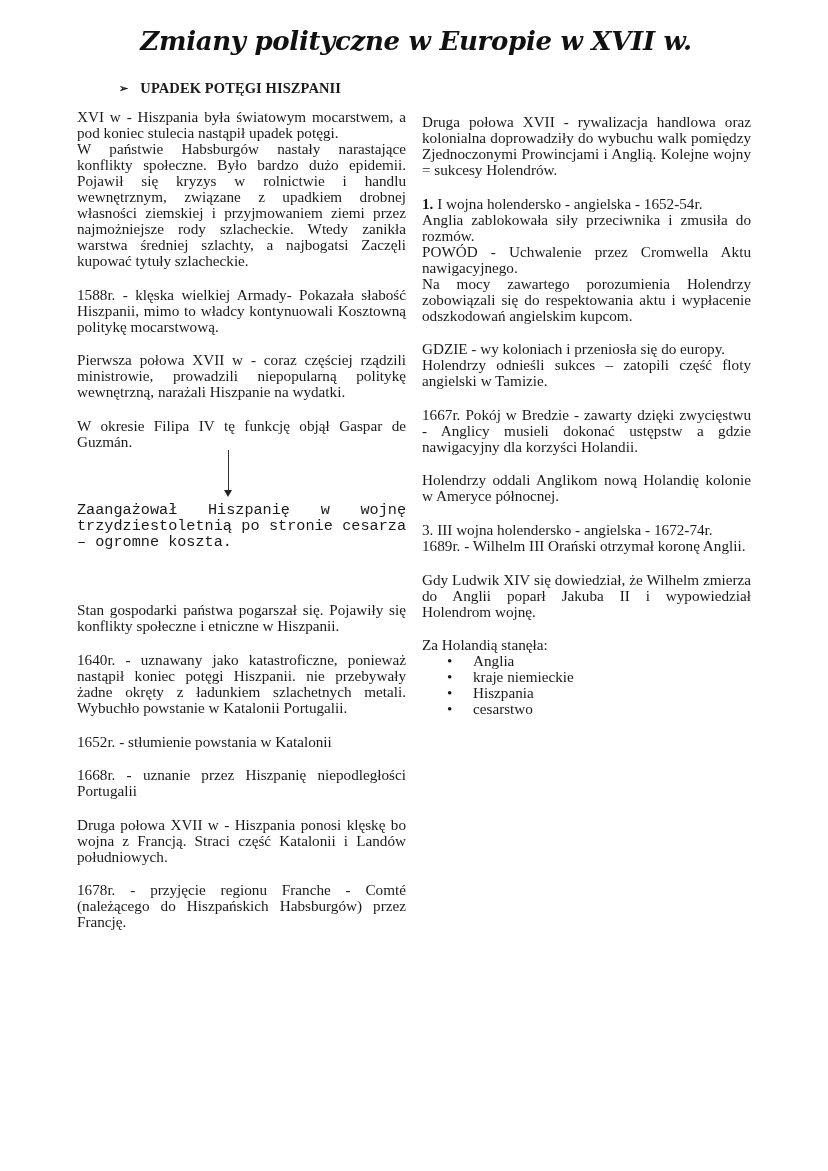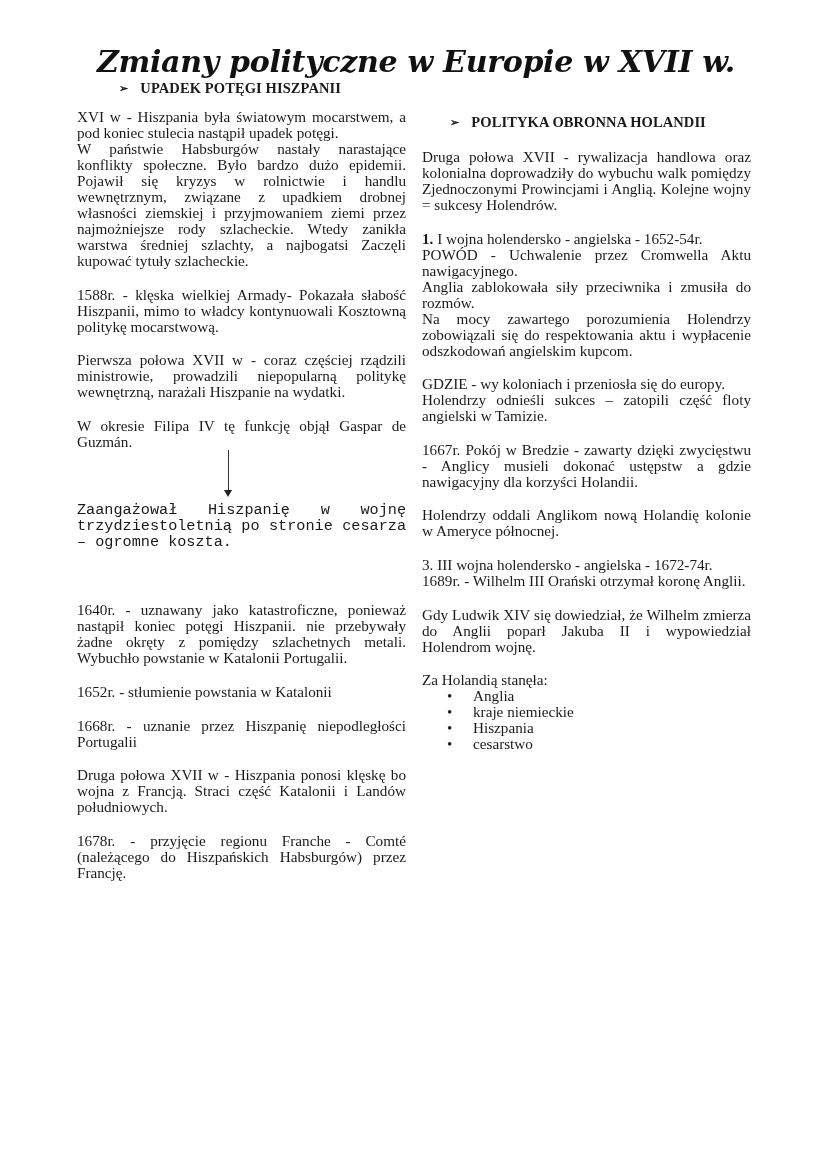--- a/index.html
+++ b/index.html
@@ -6,24 +6,23 @@
     body {
       width: 828px; height: 1171px; position: relative; overflow: hidden;
       font-family: "DejaVu Serif", "Liberation Serif", serif;
       color: #1a1a1a;
     }
     .title {
       position: absolute; left: 0; right: 0; top: 26px;
       text-align: center;
       font-family: "DejaVu Serif", serif;
       font-style: italic; font-weight: bold;
-      font-size: 30px; letter-spacing: -0.3px;
+      font-size: 26px; letter-spacing: -0.3px;
       color: #111;
       padding-left: 4px;
-      margin-top: 18px;
     }
     .col {
       position: absolute; top: 80px;
       font-family: "Liberation Serif", serif;
       font-size: 15.2px; line-height: 16px;
       text-align: justify;
     }
     .col.left  { left: 77px; width: 329px; }
     .col.right { left: 422px; width: 329px; top: 114px; }
     .heading {
@@ -66,35 +65,33 @@
   <p class="tight">XVI w - Hiszpania była światowym mocarstwem, a pod koniec stulecia nastąpił upadek potęgi.</p>
   <p>W państwie Habsburgów nastały narastające konflikty społeczne. Było bardzo dużo epidemii. Pojawił się kryzys w rolnictwie i handlu wewnętrznym, związane z upadkiem drobnej własności ziemskiej i przyjmowaniem ziemi przez najmożniejsze rody szlacheckie. Wtedy zanikła warstwa średniej szlachty, a najbogatsi Zaczęli kupować tytuły szlacheckie.</p>
   <p>1588r. - klęska wielkiej Armady- Pokazała słabość Hiszpanii, mimo to władcy kontynuowali Kosztowną politykę mocarstwową.</p>
   <p>Pierwsza połowa XVII w - coraz częściej rządzili ministrowie, prowadzili niepopularną politykę wewnętrzną, narażali Hiszpanie na wydatki.</p>
   <p>W okresie Filipa IV tę funkcję objął Gaspar de Guzmán.</p>
   <div class="arrow-down">
     <div class="shaft"></div>
     <div class="head"></div>
   </div>
   <p class="gap-lg">Zaangażował Hiszpanię w wojnę trzydziestoletnią po stronie cesarza – ogromne koszta.</p>
-  <p>1640r. - uznawany jako katastroficzne, ponieważ nastąpił koniec potęgi Hiszpanii. nie przebywały żadne okręty z pomiędzy szlachetnych metali. Wybuchło powstanie w Katalonii Portugalii.</p>
+  <p>Stan gospodarki państwa pogarszał się. Pojawiły się konflikty społeczne i etniczne w Hiszpanii.</p>
+  <p>1640r. - uznawany jako katastroficzne, ponieważ nastąpił koniec potęgi Hiszpanii. nie przebywały żadne okręty z ładunkiem szlachetnych metali. Wybuchło powstanie w Katalonii Portugalii.</p>
   <p>1652r. - stłumienie powstania w Katalonii</p>
   <p>1668r. - uznanie przez Hiszpanię niepodległości Portugalii</p>
   <p>Druga połowa XVII w - Hiszpania ponosi klęskę bo wojna z Francją. Straci część Katalonii i Landów południowych.</p>
   <p>1678r. - przyjęcie regionu Franche - Comté (należącego do Hiszpańskich Habsburgów) przez Francję.</p>
 </div>
 
 <div class="col right">
-  <div class="heading">
-    <span class="arrow">➢</span><span>POLITYKA OBRONNA HOLANDII</span>
-  </div>
   <p>Druga połowa XVII - rywalizacja handlowa oraz kolonialna doprowadziły do wybuchu walk pomiędzy Zjednoczonymi Prowincjami i Anglią. Kolejne wojny = sukcesy Holendrów.</p>
   <p class="tight"><b class="num">1.</b><span> I wojna holendersko - angielska - 1652-54r.</span></p>
+  <p class="tight">Anglia zablokowała siły przeciwnika i zmusiła do rozmów.</p>
   <p class="tight">POWÓD - Uchwalenie przez Cromwella Aktu nawigacyjnego.</p>
-  <p class="tight">Anglia zablokowała siły przeciwnika i zmusiła do rozmów.</p>
   <p>Na mocy zawartego porozumienia Holendrzy zobowiązali się do respektowania aktu i wypłacenie odszkodowań angielskim kupcom.</p>
   <p class="tight">GDZIE - wy koloniach i przeniosła się do europy.</p>
   <p>Holendrzy odnieśli sukces – zatopili część floty angielski w Tamizie.</p>
   <p>1667r. Pokój w Bredzie - zawarty dzięki zwycięstwu - Anglicy musieli dokonać ustępstw a gdzie nawigacyjny dla korzyści Holandii.</p>
   <p>Holendrzy oddali Anglikom nową Holandię kolonie w Ameryce północnej.</p>
   <p class="tight">3. III wojna holendersko - angielska - 1672-74r.</p>
   <p>1689r. - Wilhelm III Orański otrzymał koronę Anglii.</p>
   <p>Gdy Ludwik XIV się dowiedział, że Wilhelm zmierza do Anglii poparł Jakuba II i wypowiedział Holendrom wojnę.</p>
   <p class="tight">Za Holandią stanęła:</p>
   <ul class="bullets">

